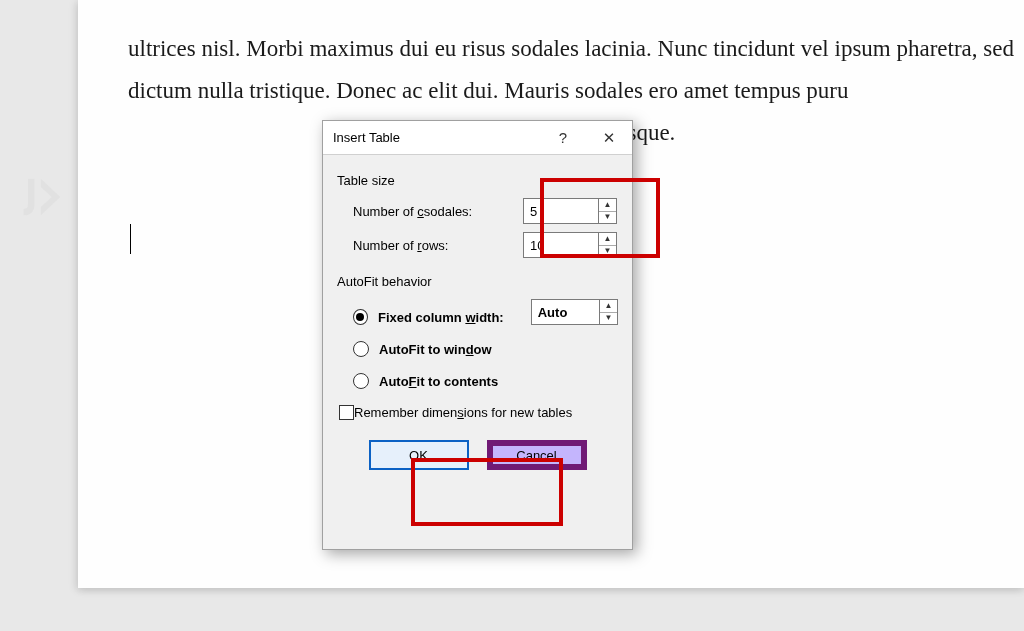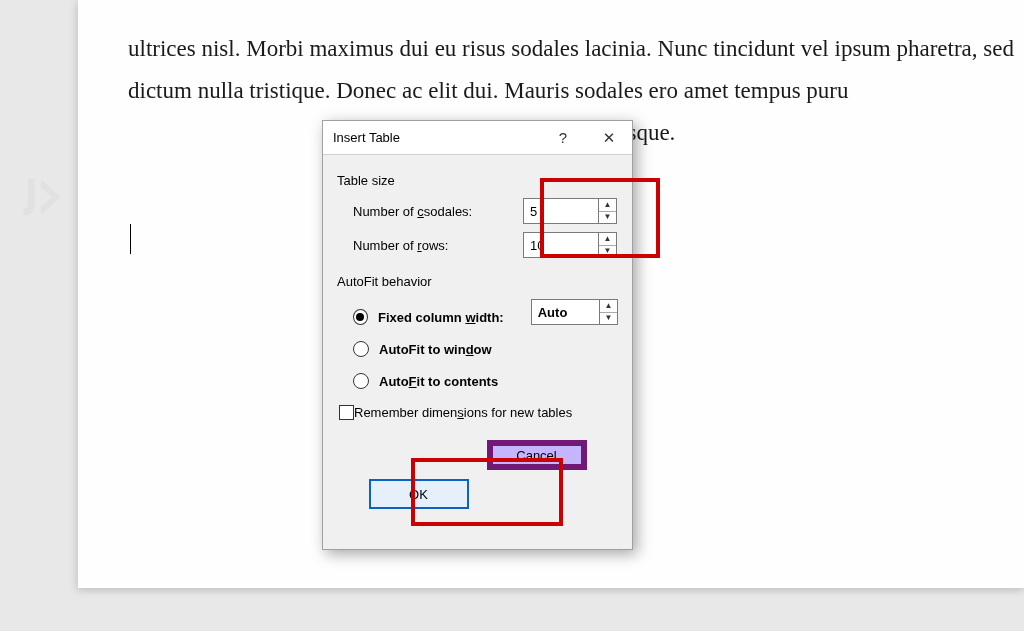--- a/index.html
+++ b/index.html
@@ -130,21 +130,20 @@
     }
     .btn {
       width:100px; height:30px;
       background:#c4b5fd; border:6px solid #701a75;
       display:flex; align-items:center; justify-content:center;
       font-size:13px;
     }
     .btn.primary {
       border:2px solid #0b61c4;
       background:#e6f0fb;
-      margin-top:39px;
     }
   </style>
 </head>
 <body>
 
 <div class="wm-row wm-top">
   <div class="wm">
       <svg viewBox="0 0 50 50">
         <path d="M10 8 h8 v24 q0 10 -10 10 v-6 q4 0 4 -4 V8 Z M24 8 l18 17 -18 17 v-8 l10 -9 -10 -9 Z" fill="#bdbdbd"></path>
       </svg>

